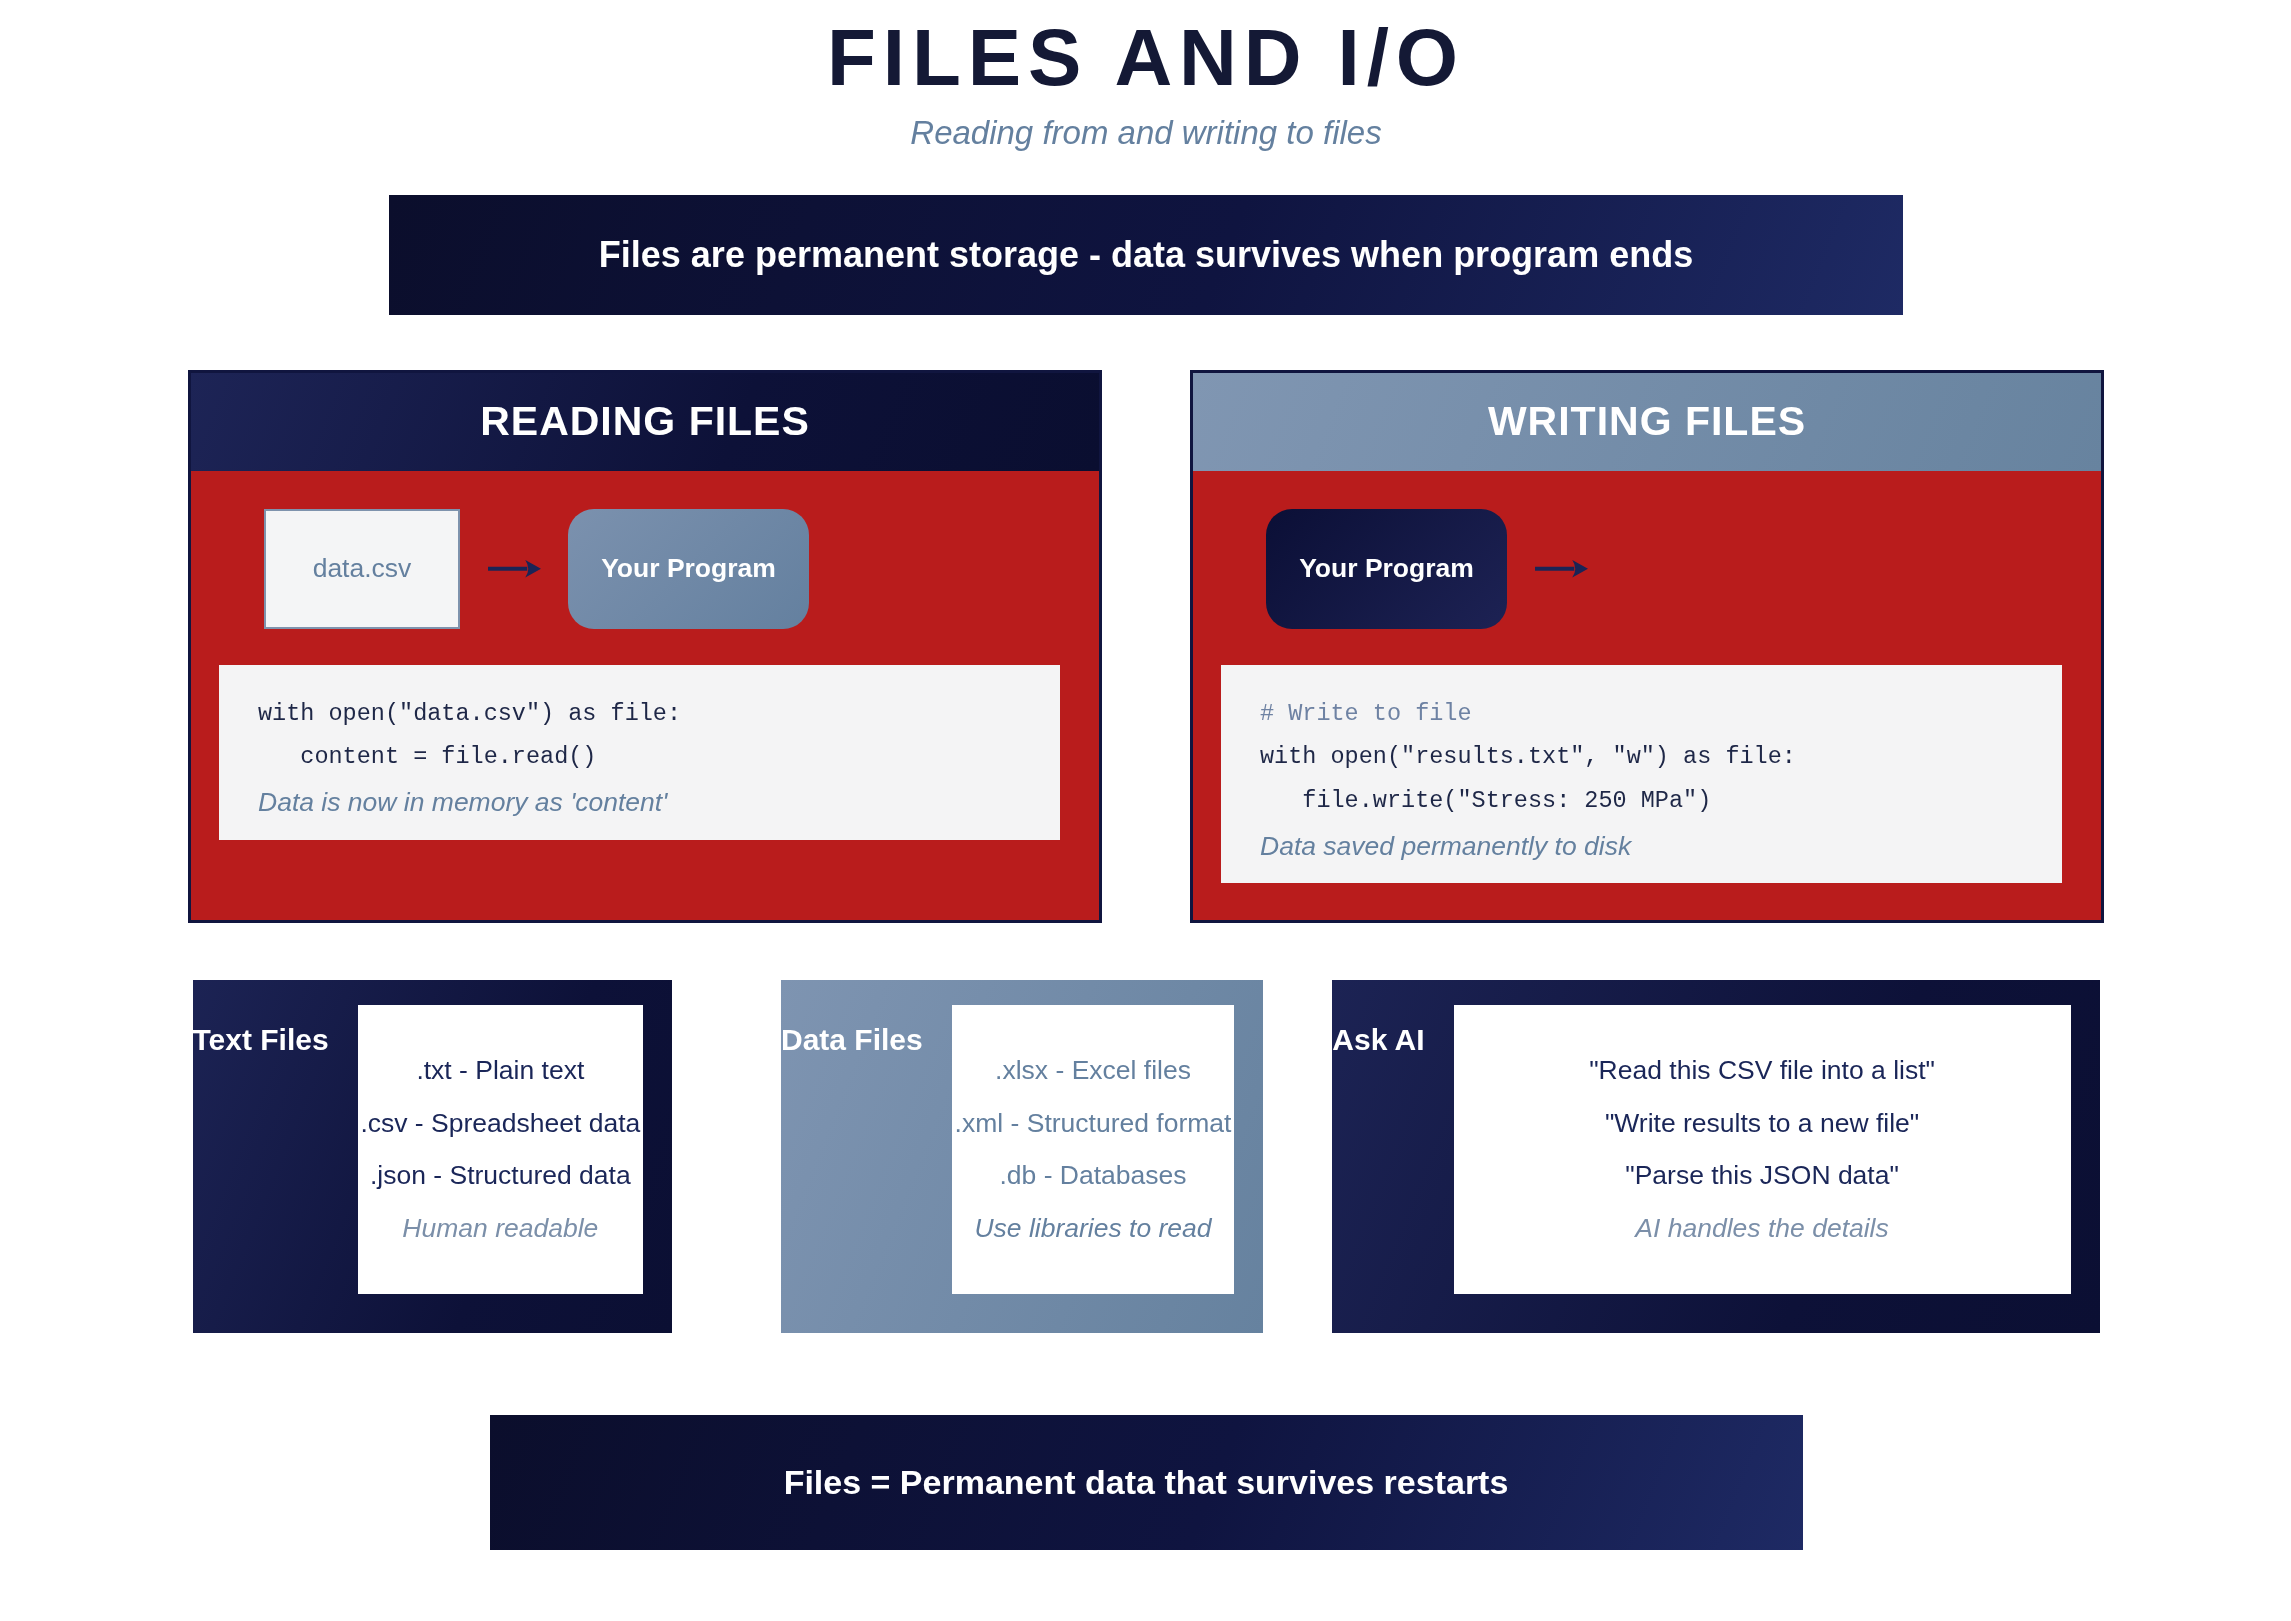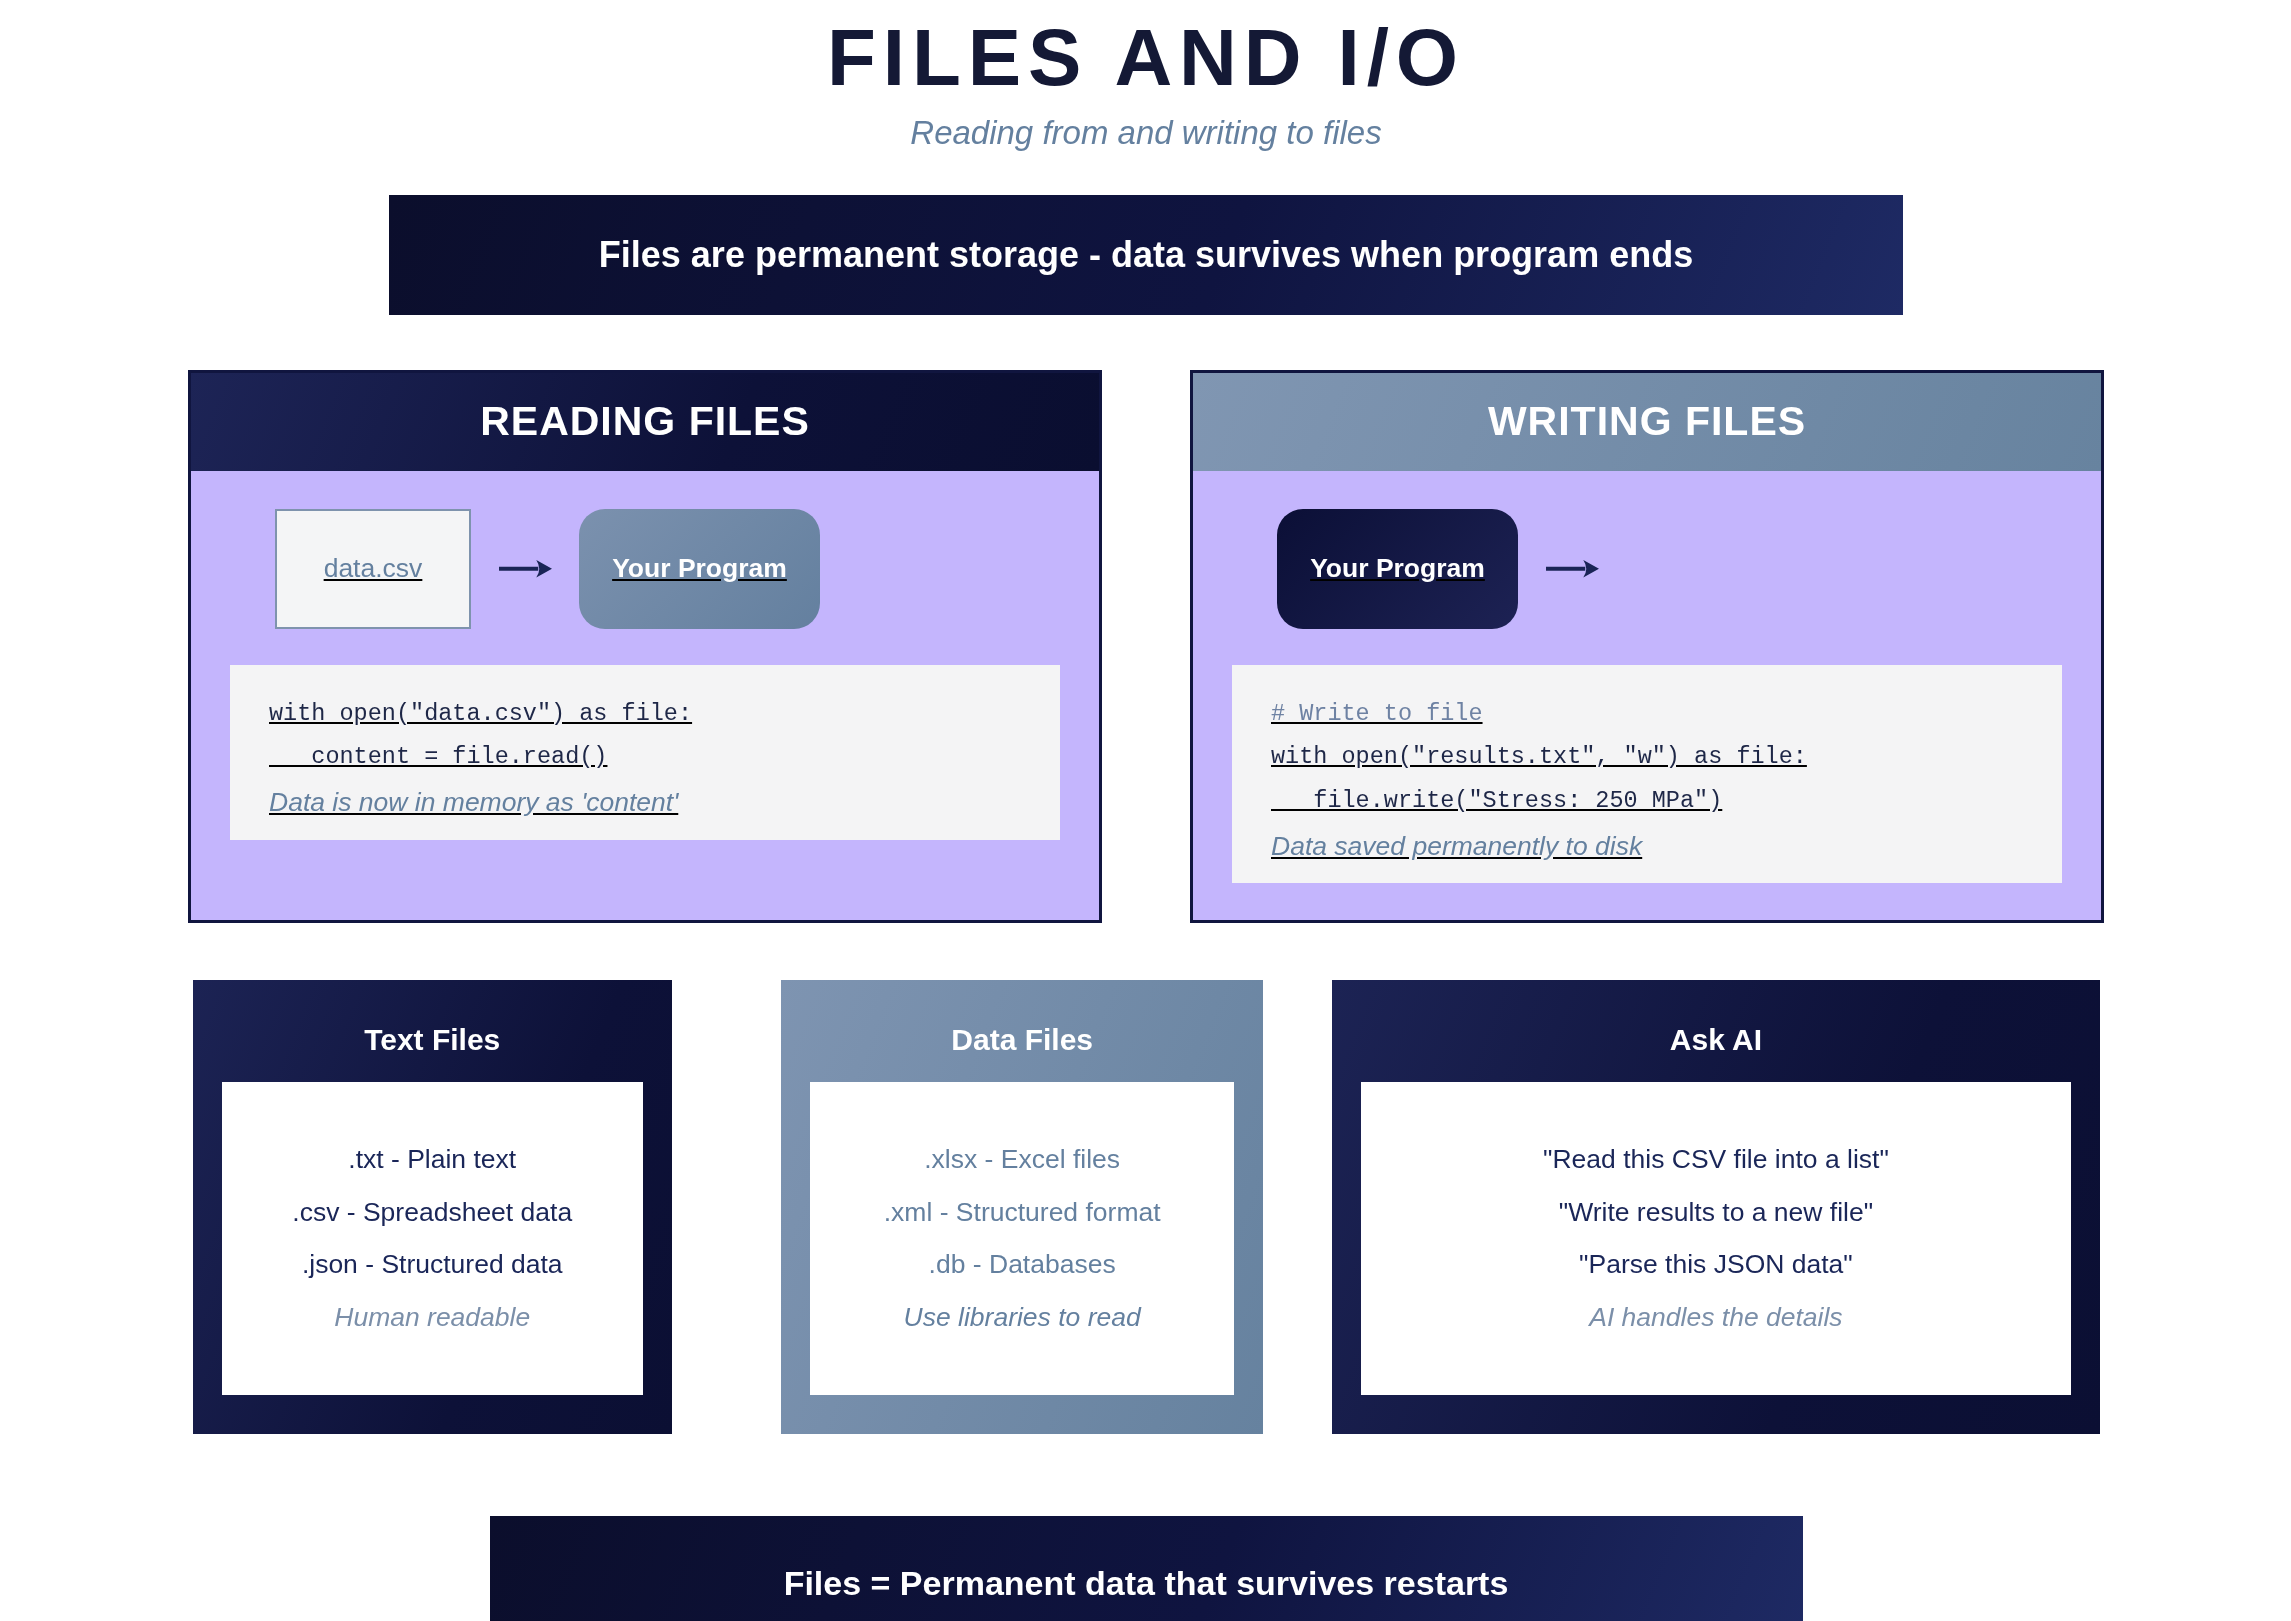--- a/index.html
+++ b/index.html
@@ -28,39 +28,39 @@
   .navy-grad{background:linear-gradient(112deg,#0b0e2c 0%,#0f1440 55%,#1e2a64 100%);}
   .top-banner{width:1514px;height:120px;margin:43px auto 0;font-size:36px;}
   .bottom-banner{width:1313px;height:135px;margin:82px auto 0;font-size:34px;}
 
   .panels-row{width:1916px;margin:55px auto 0;display:flex;gap:88px;}
   .panel{flex:1;border:3.9px solid var(--navy-border);height:553px;background:#fff;display:flex;flex-direction:column;}
   .panel-header{height:98px;flex:none;display:flex;align-items:center;justify-content:center;
                 font-size:41px;font-weight:bold;color:#fff;letter-spacing:1px;}
   .header-dark{background:linear-gradient(112deg,#1d2456 0%,#0d1138 60%,#0a0e30 100%);}
   .header-steel{background:linear-gradient(112deg,#8096b2 0%,#67839f 100%);}
-  .panel-body{flex:1;padding:38px 39px 0 39px;background:#c4b5fd;text-decoration:underline;}
+  .panel-body{flex:1;padding:38px 39px 0 28px;background:#b91c1c;}
 
   .flow-row{display:flex;align-items:center;margin-left:45px;height:120px;}
   .file-box{width:196px;height:120px;border:2px solid var(--file-box-border);background:var(--file-box-bg);
             color:var(--blue-gray-text);font-size:26.5px;display:flex;align-items:center;justify-content:center;}
   .program-box{width:241px;height:120px;display:flex;align-items:center;justify-content:center;
                color:#fff;font-weight:bold;font-size:26.5px;border-radius:26px;}
   .program-steel{background:linear-gradient(135deg,#7b91ae 0%,#64809f 100%);}
   .program-navy{background:linear-gradient(135deg,#0b0f36 0%,#1d2254 100%);}
   .arrow{width:57px;height:25.5px;margin:0 25.5px;flex:none;}
 
   .code-block{margin-top:36px;background:var(--code-bg);padding:35px 25.5px 21.6px 39px;}
   .code{font-family:"Liberation Mono", monospace;font-size:23.5px;color:var(--code-text);
         white-space:pre;margin:0 0 16.7px 0;}
   .code.comment{color:var(--code-comment);}
   .code-note{font-size:26.5px;font-style:italic;color:var(--blue-gray-text);margin-top:3.9px;}
 
   .cards-row{width:1907px;margin:57px auto 0;display:flex;gap:69px;}
-  .card{height:454px;display:flex;flex-direction:column;justify-content:flex-end;}
+  .card{height:353px;display:flex;flex-direction:row;justify-content:flex-end;}
   .card-dark{background:linear-gradient(112deg,#1c2354 0%,#0d1138 65%,#0b0f33 100%);}
   .card-steel{background:linear-gradient(112deg,#7e94b1 0%,#66829f 100%);}
   .card-text-files{width:490px;}
   .card-data-files{width:493px;margin-left:40px;}
   .card-ask-ai{width:784px;}
   .card-title{margin-top:43px;text-align:center;font-size:30px;font-weight:bold;color:#fff;}
   .card-box{margin:25.5px 29px 39px;flex:1;background:#fff;display:flex;flex-direction:column;
             align-items:center;justify-content:center;gap:21.6px;font-size:26.5px;text-align:center;}
   .item-navy{color:var(--navy-text);}
   .item-steel{color:var(--blue-gray-text);}

